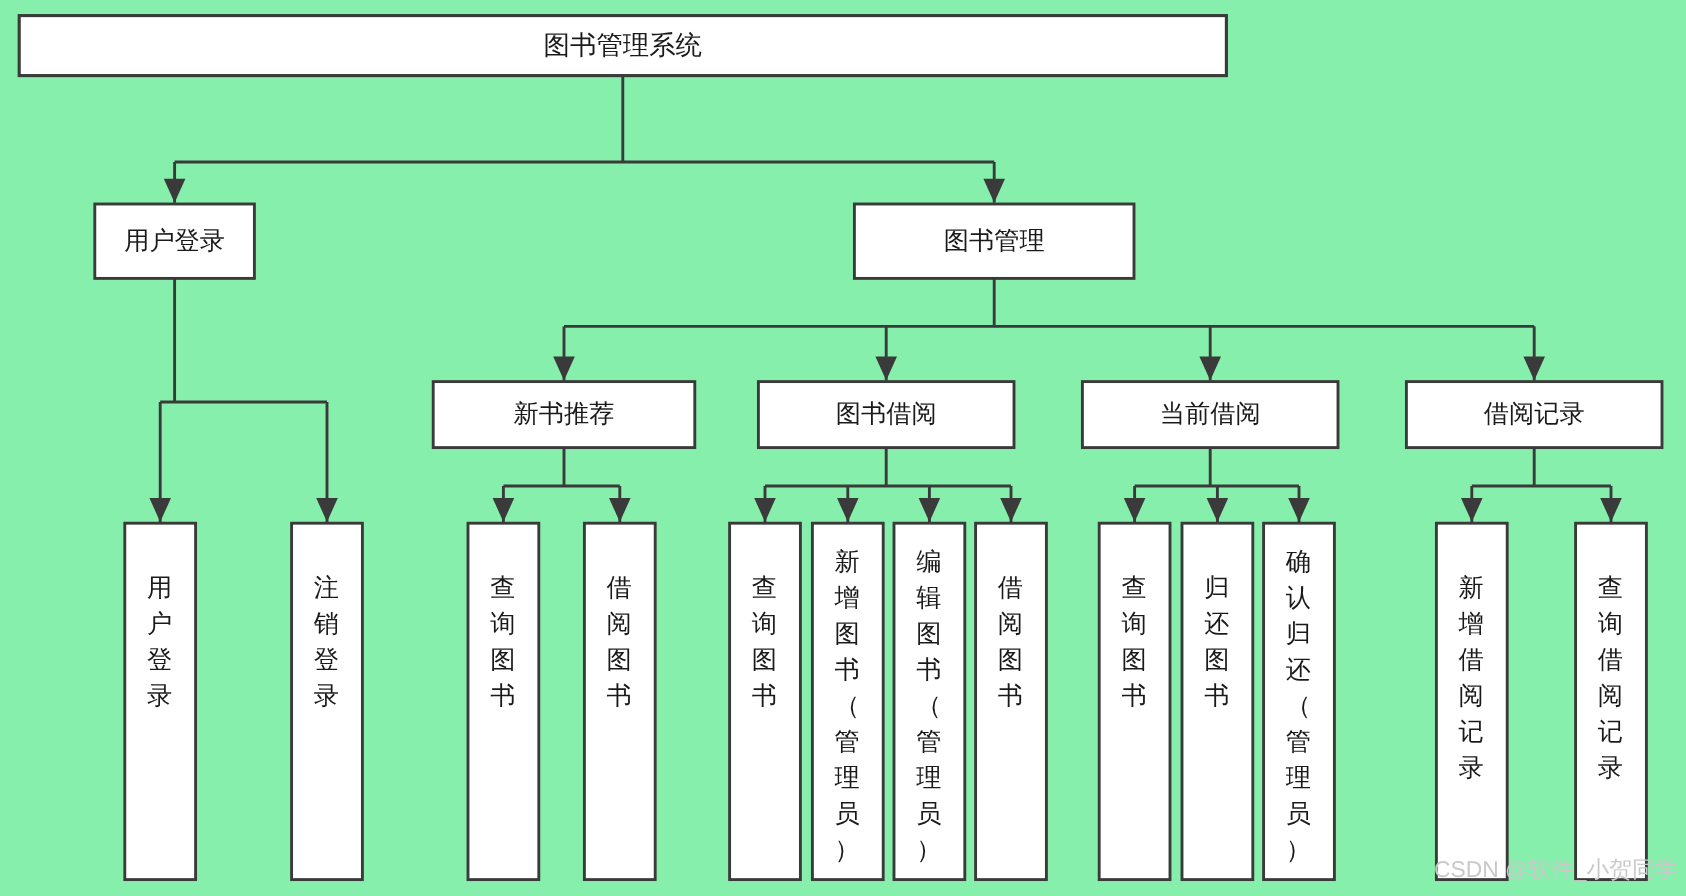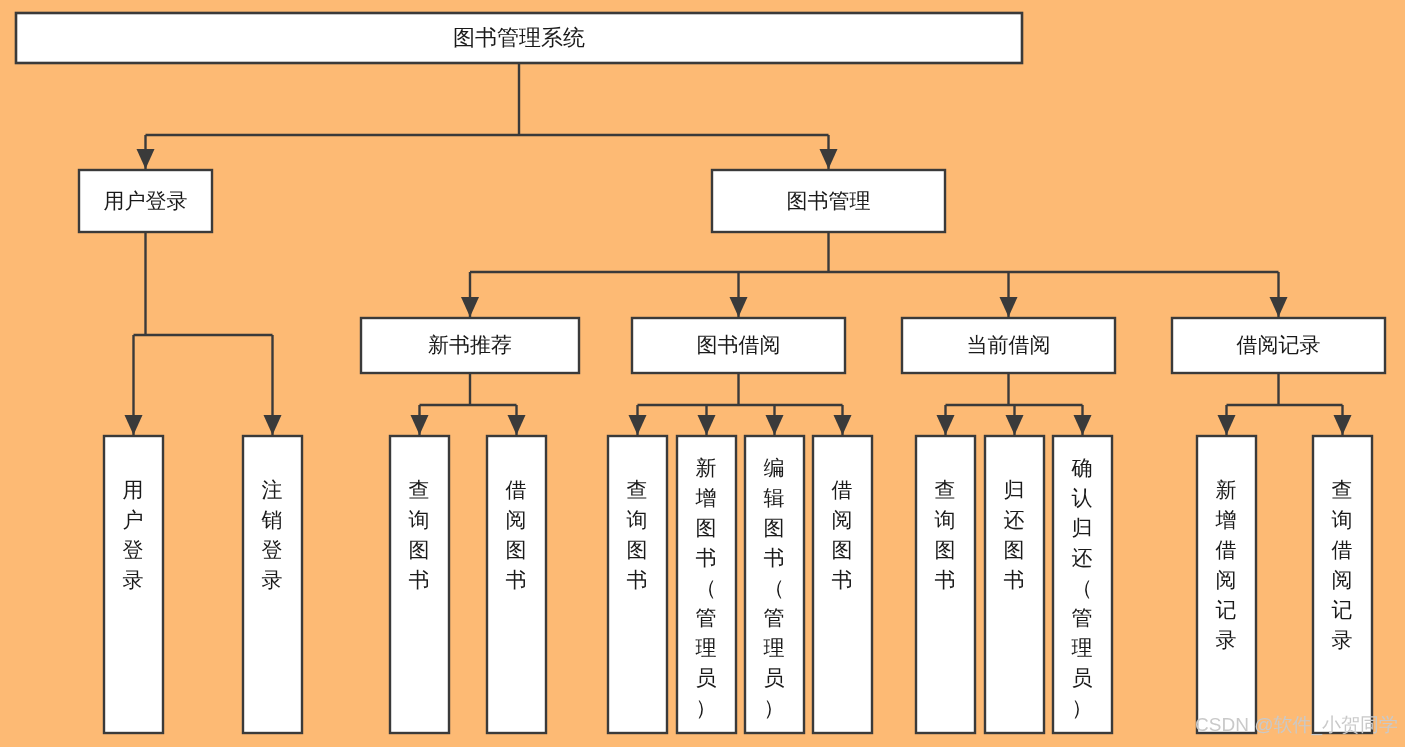--- a/index.html
+++ b/index.html
@@ -7,21 +7,21 @@
     padding: 0;
     background: #ffffff;
   }
   body {
     font-family: "Liberation Sans", "DejaVu Sans", sans-serif;
   }
   #diagram-root {
     position: relative;
     width: 1405px;
     height: 747px;
-    background: #fdba74;
+    background: #86efac;
     overflow: hidden;
   }
   svg.diagram-canvas {
     position: absolute;
     left: 0;
     top: 0;
     width: 1405px;
     height: 747px;
   }
   .node-box {

